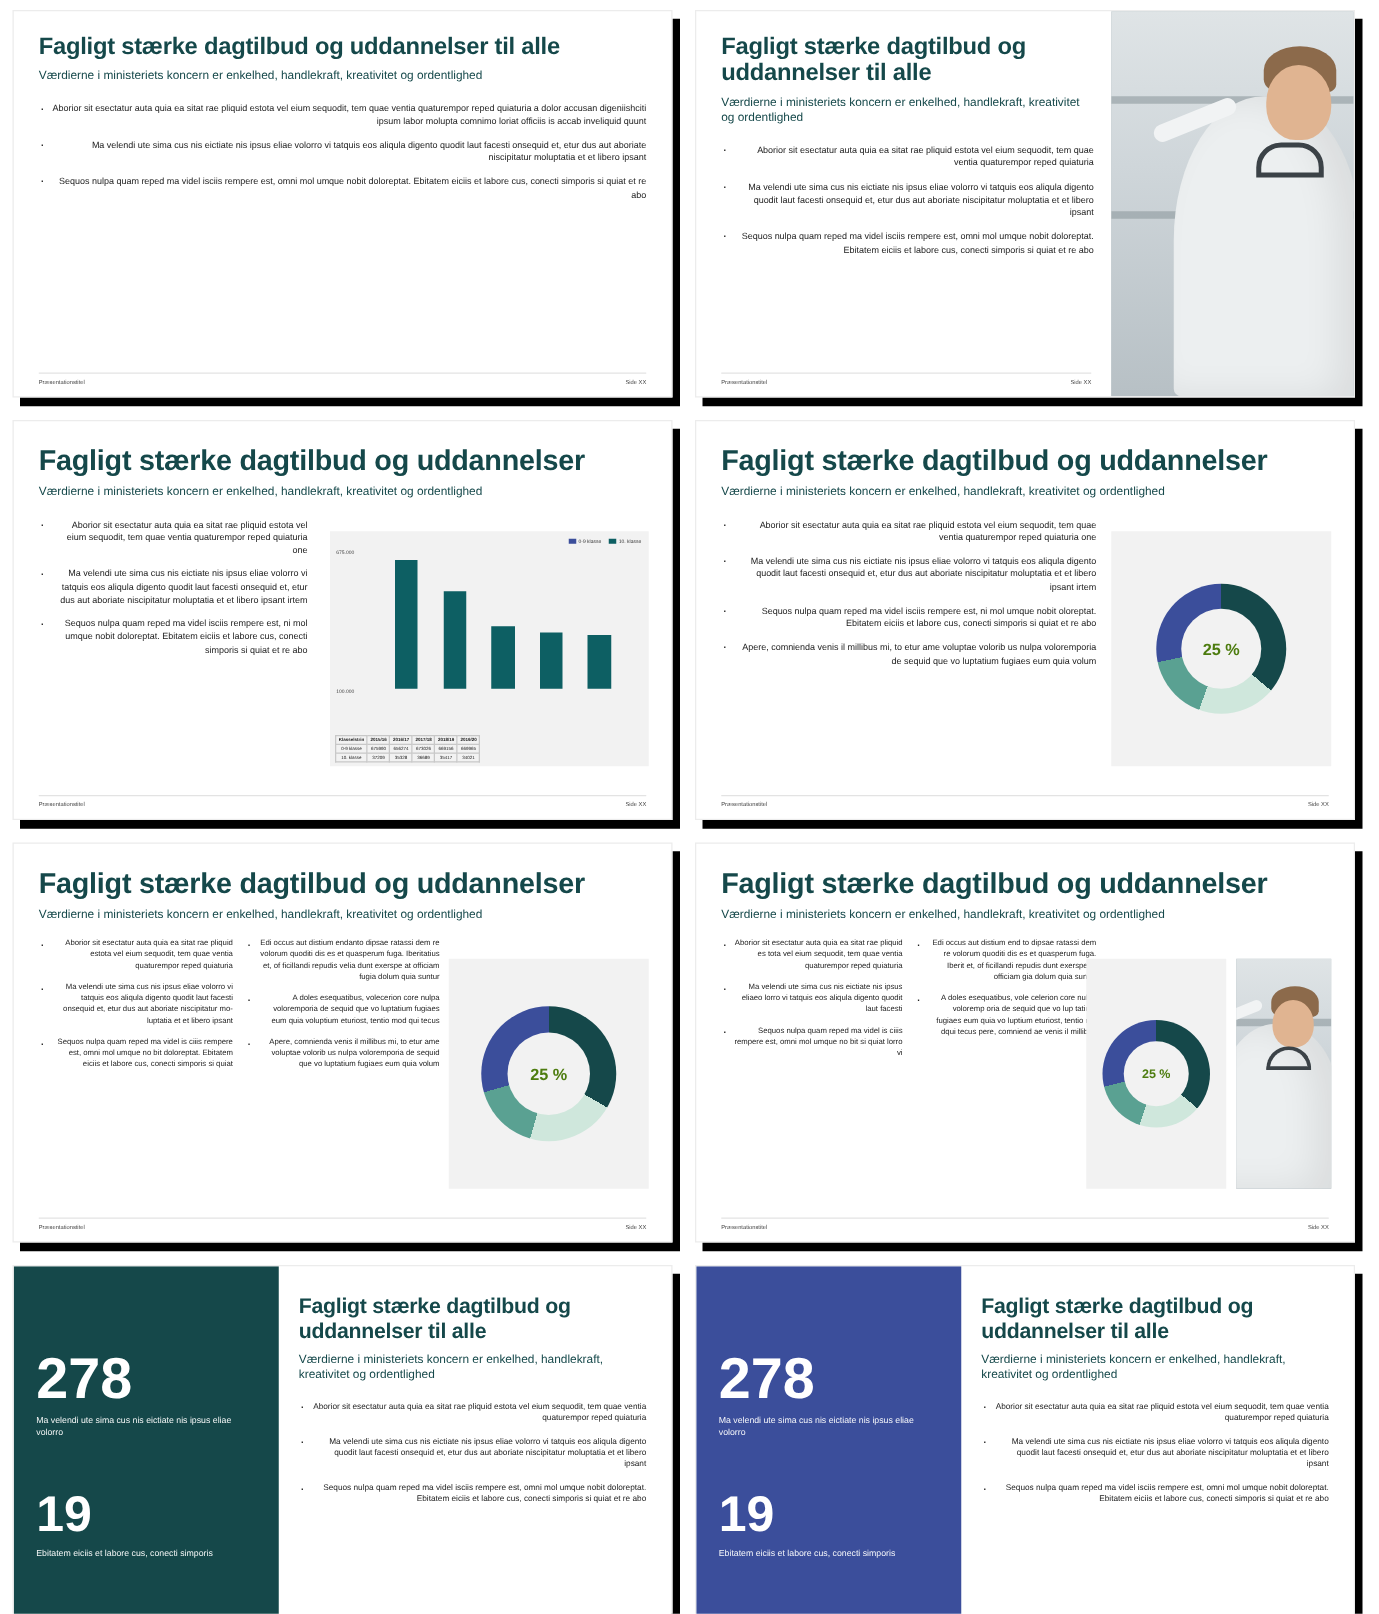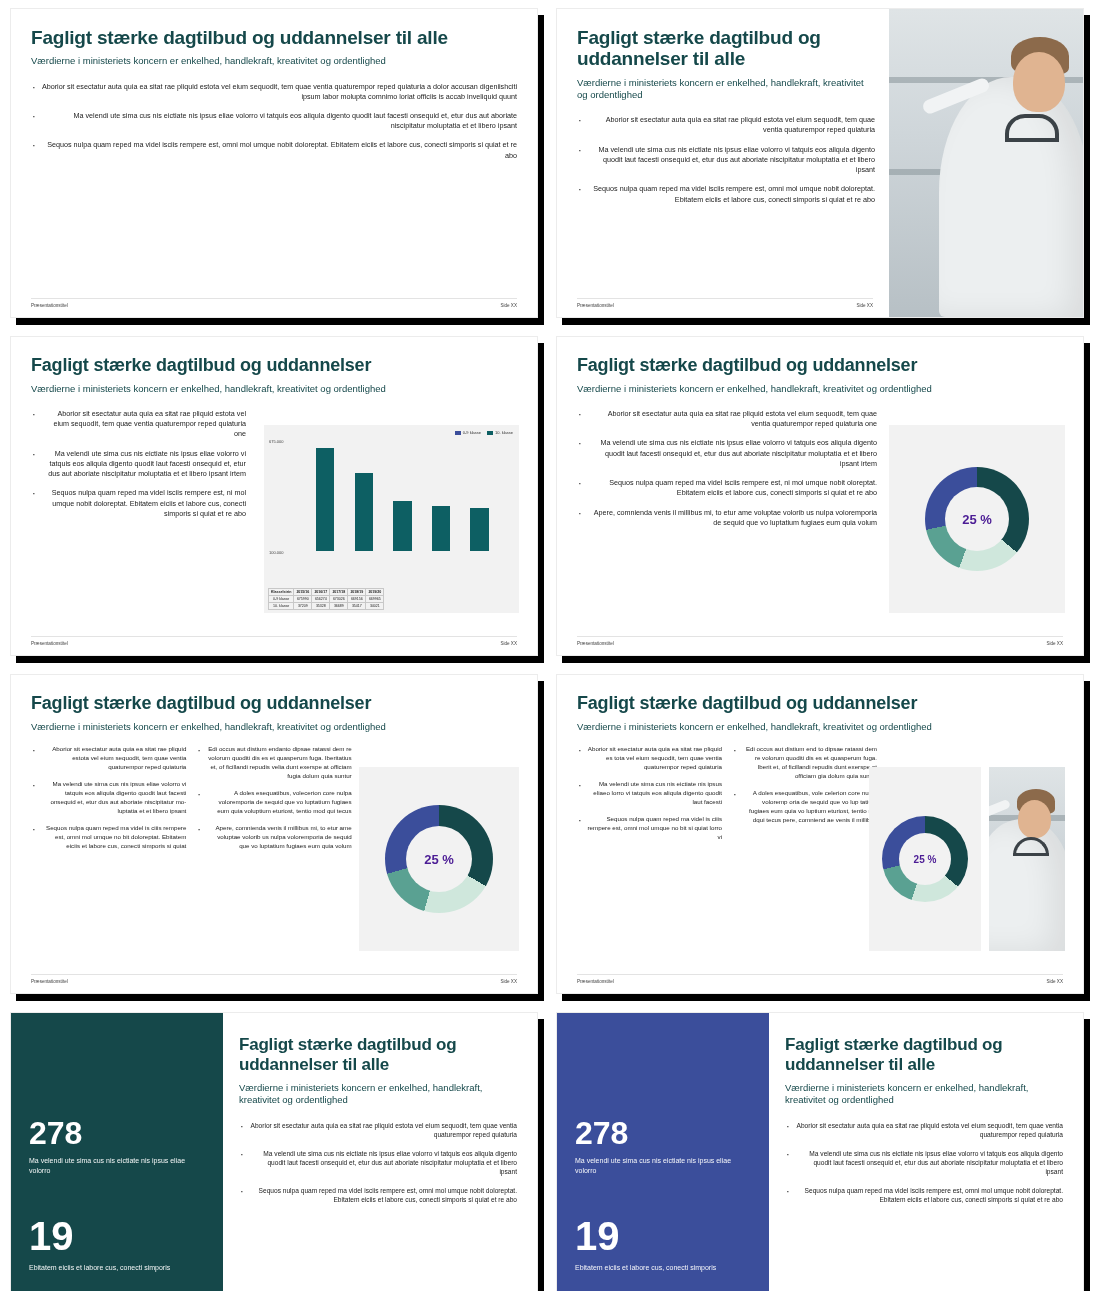--- a/index.html
+++ b/index.html
@@ -3,21 +3,21 @@
 <meta charset="utf-8">
 <style>
   html,body{margin:0;padding:0;background:#ffffff;}
   body{width:1103px;height:1291px;font-family:"Liberation Sans",sans-serif;color:#111;}
   .sheet{position:relative;width:1103px;height:1291px;}
   .grid{display:grid;grid-template-columns:528px 528px;grid-template-rows:310px 320px 320px 310px;column-gap:18px;row-gap:18px;padding:8px 10px;box-sizing:border-box;}
   .slide{position:relative;background:#fff;box-shadow:6px 7px 0 0 #000;overflow:hidden;border:1px solid #ececec;}
   .slide-inner{position:absolute;inset:0;padding:18px 20px 14px 20px;box-sizing:border-box;}
   .title{font-weight:bold;color:#15484a;letter-spacing:-0.2px;}
   .t-big{font-size:19px;line-height:1.12;}
-  .t-med{font-size:18px;line-height:1.15;}
+  .t-med{font-size:23px;line-height:1.15;}
   .subtitle{font-size:9.5px;color:#15484a;margin-top:7px;line-height:1.3;}
   ul.b{list-style:none;margin:14px 0 0 0;padding:0;}
   ul.b li{position:relative;padding-left:10px;font-size:7.2px;line-height:1.42;color:#222;margin-bottom:9px;text-align:right;}
   ul.b li:before{content:"·";position:absolute;left:1px;top:-2px;font-size:11px;color:#222;}
   .footer{position:absolute;left:20px;right:20px;bottom:9px;display:flex;justify-content:space-between;font-size:4.6px;color:#444;border-top:0.5px solid #e3e3e3;padding-top:4px;}
   
   .photo{position:absolute;top:0;right:0;bottom:0;width:194px;overflow:hidden;background:#b9c3c8;}
   .photo .wall{position:absolute;inset:0;background:
      linear-gradient(180deg,#dfe4e6 0%,#cfd6da 40%,#b7c0c5 100%);}
   .photo .shelf{position:absolute;left:0;right:0;height:6px;background:#8d999f;opacity:.6;}
@@ -32,29 +32,29 @@
   .legend{position:absolute;right:6px;top:5px;display:flex;gap:6px;font-size:4px;color:#333;}
   .legend i{display:inline-block;width:6px;height:4px;margin-right:2px;vertical-align:middle;}
   .axis-lbl{position:absolute;font-size:4px;color:#444;}
   .bar{position:absolute;bottom:0;background:#0d5f63;}
   table.mini{position:absolute;left:4px;right:4px;bottom:3px;border-collapse:collapse;font-size:3.6px;color:#222;}
   table.mini td,table.mini th{border:0.4px solid #c8c8c8;padding:1px 2px;text-align:center;font-weight:normal;}
   table.mini th{font-weight:bold;}
   
   .donutwrap{position:absolute;background:#f2f2f2;display:flex;align-items:center;justify-content:center;}
   .donut{border-radius:50%;display:flex;align-items:center;justify-content:center;}
-  .donut .hole{background:#f2f2f2;border-radius:50%;display:flex;align-items:center;justify-content:center;font-weight:bold;color:#4c1d95;}
+  .donut .hole{background:#f2f2f2;border-radius:50%;display:flex;align-items:center;justify-content:center;font-weight:bold;color:#4d7c0f;}
   
   .cols{display:flex;gap:10px;margin-top:12px;}
   .col{flex:1;}
   .col ul.b{margin-top:0;}
   .col ul.b li{font-size:6.2px;line-height:1.45;margin-bottom:8px;}
   
   .statpanel{position:absolute;left:0;top:0;bottom:0;width:212px;color:#fff;padding:18px;box-sizing:border-box;}
-  .bignum{font-size:32px;font-weight:bold;line-height:1;margin-top:86px;}
+  .bignum{font-size:46px;font-weight:bold;line-height:1;margin-top:48px;}
   .bignum2{font-size:40px;font-weight:bold;line-height:1;margin-top:40px;}
   .statdesc{font-size:7px;line-height:1.4;margin-top:7px;opacity:.95;}
   .statright{position:absolute;left:228px;right:20px;top:22px;bottom:14px;}
   .statright .title{font-size:17px;line-height:1.15;}
   .statright .subtitle{margin-top:8px;}
   .statright ul.b li{font-size:6.6px;}
 </style>
 </head>
 <body>
 

